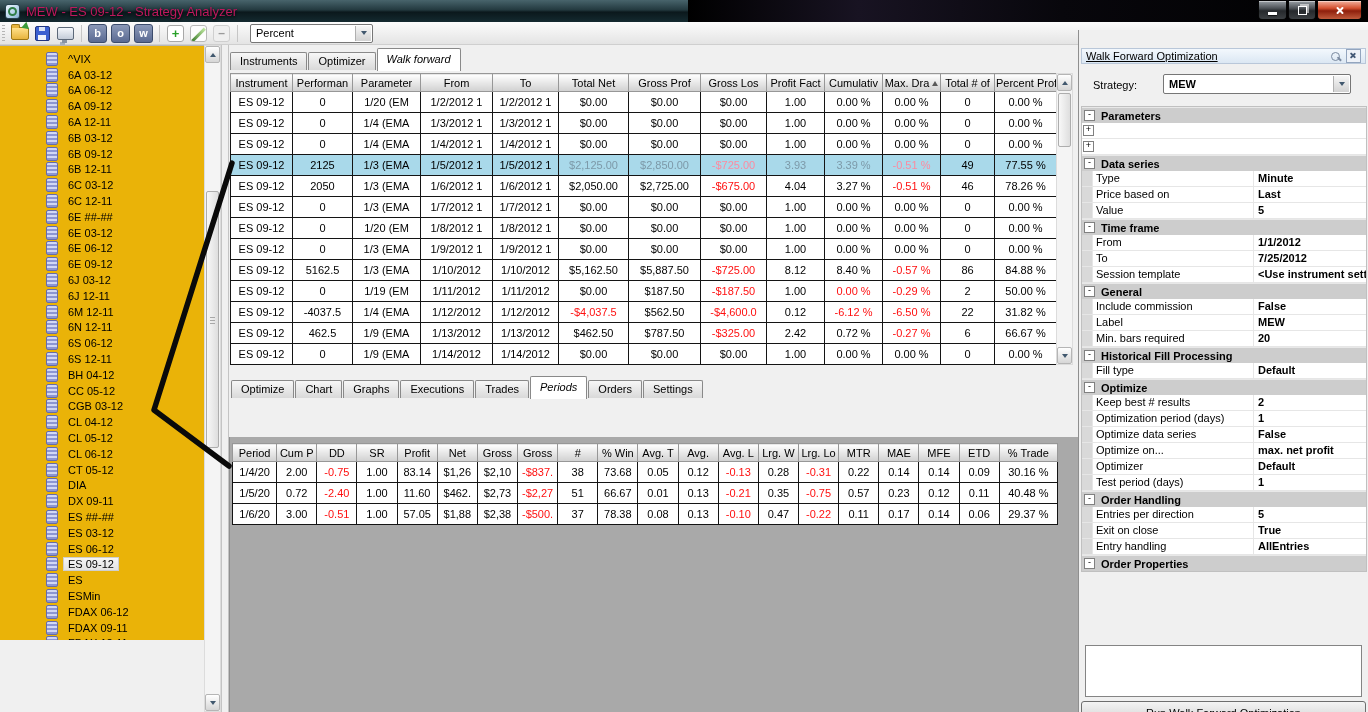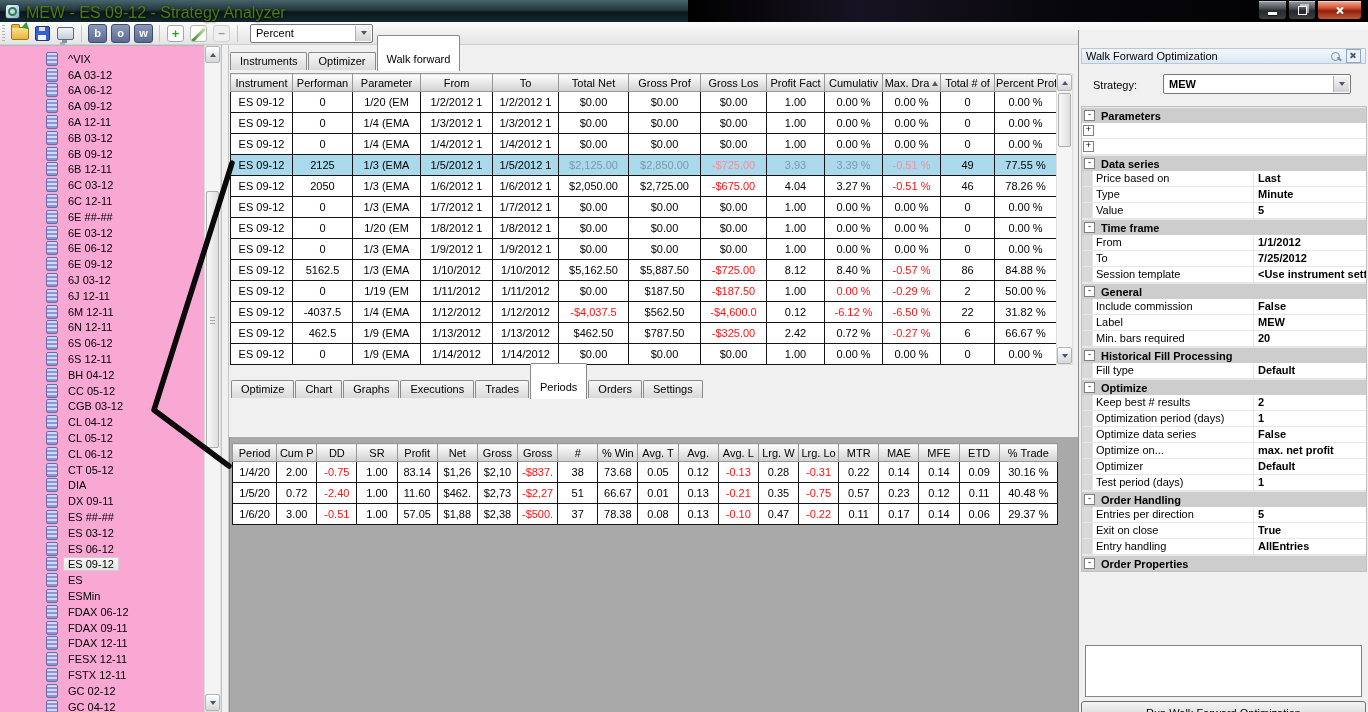--- a/index.html
+++ b/index.html
@@ -7,21 +7,21 @@
        font-family:"Liberation Sans",sans-serif;font-size:11px;color:#000;}
 
   
   .titlebar{position:absolute;left:0;top:0;width:1368px;height:22px;
     background:linear-gradient(180deg,#48646c 0%,#23393f 45%,#0b181c 55%,#142a30 100%);}
   .titleblack{position:absolute;left:688px;top:0;width:680px;height:29px;
     background:linear-gradient(90deg,#000 0%,#181322 25%,#08070c 55%,#000 100%);}
   .appicon{position:absolute;left:5px;top:4px;width:13px;height:13px;border-radius:3px;z-index:31;
     background:linear-gradient(135deg,#eef6ff 0%,#b9d5ea 55%,#86b0d2 100%);border:1px solid #27424e;}
   .appicon::after{content:'';position:absolute;left:2px;top:2px;width:5px;height:5px;border:2px solid #2e7d46;border-radius:50%;}
-  .apptitle{position:absolute;left:26px;top:4px;font-size:16px;color:#4d7c0f;text-shadow:0 1px 3px #000;z-index:31;white-space:nowrap;}
+  .apptitle{position:absolute;left:26px;top:4px;font-size:13px;color:#be185d;text-shadow:0 1px 3px #000;z-index:31;white-space:nowrap;}
   .winbtns{position:absolute;left:1258px;top:1px;height:20px;display:flex;z-index:32;}
   .wbtn{height:19px;margin-right:1px;border:1px solid #060606;border-top:none;border-radius:0 0 4px 4px;
     background:linear-gradient(180deg,#9aa0a6 0%,#4d5257 40%,#26292c 55%,#3c4043 100%);
     box-shadow:inset 0 1px 0 rgba(255,255,255,.45);display:flex;align-items:center;justify-content:center;box-sizing:border-box;}
   .wbtn.min{width:29px}.wbtn.rest{width:28px}
   .wbtn.close{width:45px;background:linear-gradient(180deg,#f2b19e 0%,#d4502f 40%,#8e1f0c 55%,#c05a3b 100%);}
   .g-min{width:9px;height:3px;background:#fff;margin-top:7px;box-shadow:0 1px 1px rgba(0,0,0,.7);}
   .g-rest{width:7px;height:7px;border:1px solid #fff;box-shadow:2px -2px 0 rgba(255,255,255,.55);}
   .g-x{position:relative;width:11px;height:11px;}
   .g-x::before,.g-x::after{content:'';position:absolute;left:5px;top:1px;width:2px;height:9px;background:#fff;border-radius:1px;}
@@ -59,21 +59,21 @@
   .combo{position:relative;background:#fff;border:1px solid #767676;border-radius:2px;
     display:flex;align-items:center;padding-left:5px;box-sizing:border-box;white-space:nowrap;overflow:hidden;}
   .combo .arrowbox{position:absolute;right:1px;top:1px;bottom:1px;width:15px;
     background:linear-gradient(#f6f6f6,#d2d2d2);border-left:1px solid #b0b0b0;
     display:flex;align-items:center;justify-content:center;}
   .tri-down{width:0;height:0;border-left:3.5px solid transparent;border-right:3.5px solid transparent;border-top:4px solid #41586e;}
   .tri-up{width:0;height:0;border-left:3.5px solid transparent;border-right:3.5px solid transparent;border-bottom:4px solid #41586e;}
   .view-combo{width:123px;height:19px;margin-left:8px;}
 
   
-  #tree{position:absolute;left:0;top:45px;width:204px;height:667px;background:#f9a8d4;
+  #tree{position:absolute;left:0;top:45px;width:204px;height:595px;background:#eab308;
     border-top:1px solid #b6b6b6;overflow:hidden;box-sizing:border-box;padding-top:5px;}
   .titem{display:flex;align-items:center;height:15.8px;padding-left:46px;white-space:nowrap;}
   .titem .tlabel{padding:0 4px;}
   .titem.tsel .tlabel{background:linear-gradient(#f6f6f6,#e3e3e3);outline:1px solid #cfcfcf;}
   .dbicon{flex:none;width:10px;height:12px;margin-right:6px;border:1px solid #666cab;border-radius:2px;
     background:repeating-linear-gradient(180deg,#d2d7f4 0 2px,#8d96d3 2px 4px);}
 
   
   .vscroll{position:absolute;background:#f4f4f4;border:1px solid #dcdcdc;box-sizing:border-box;}
   .sb-btn{position:absolute;left:0;width:100%;height:17px;box-sizing:border-box;
@@ -83,21 +83,21 @@
     border:1px solid #adadad;border-radius:2px;}
   .sb-grip{position:absolute;left:3px;right:3px;top:50%;height:7px;margin-top:-3px;
     background:repeating-linear-gradient(180deg,#a8a8a8 0 1px,transparent 1px 3px);}
   .vsplit{position:absolute;left:221px;top:45px;width:8px;height:667px;background:#f0f0f0;
     border-left:1px solid #c4c4c4;border-right:1px solid #c4c4c4;box-sizing:border-box;}
 
   
   .tabrow{position:absolute;display:flex;align-items:flex-end;height:22px;z-index:3;}
   .tab{margin-right:1px;background:linear-gradient(#f7f7f7,#d9d9d9);border:1px solid #898989;border-bottom:none;
     border-radius:2px 2px 0 0;padding:2px 9px 1px;height:14px;line-height:13px;white-space:nowrap;}
-  .tab.active{background:#fff;height:17px;padding-top:17px;margin-bottom:-1px;z-index:4;}
+  .tab.active{background:#fff;height:17px;padding-top:4px;margin-bottom:-1px;z-index:4;font-style:italic;}
 
   
   .tblwrap{position:absolute;}
   table.tbl{width:100%;border-collapse:collapse;table-layout:fixed;background:#fff;border:1px solid #3c3c3c;}
   .tbl th{height:17px;background:linear-gradient(#ffffff,#d0d0d0);border:1px solid #979797;
     font-weight:normal;overflow:hidden;white-space:nowrap;padding:0 1px;}
   .tbl td{height:20px;border:1px solid #141414;text-align:center;overflow:hidden;white-space:nowrap;padding:0 1px;background:#fff;}
   .tbl tr.sel td{background:#a9d9ea;}
   .tbl td.red{color:#fe1010;}
   .tbl tr.sel td.red{color:#fc8ba0;}
@@ -110,21 +110,21 @@
   .periodlabel{position:absolute;left:131px;top:12px;}
   .period-combo{position:absolute;left:202px;top:8px;width:113px;height:20px;}
   .grayarea{position:absolute;left:229px;top:437px;width:849px;height:275px;background:#a9a9a9;border-left:1px solid #8f8f8f;box-sizing:border-box;}
   .note{position:absolute;left:233px;top:531px;width:842px;font-weight:bold;font-size:11.5px;z-index:2;}
 
   
   #rpanel{position:absolute;left:1078px;top:30px;width:290px;height:682px;background:#f0f0f0;
     border-left:1px solid #8f8f8f;box-sizing:border-box;}
   .rp-header{position:absolute;left:2px;top:18px;width:285px;height:16px;box-sizing:border-box;
     background:linear-gradient(#f3f8fd,#dbe7f3);border:1px solid #b9c7d9;display:flex;align-items:center;padding:0 4px;}
-  .rp-title{flex:1;white-space:nowrap;overflow:hidden;}
+  .rp-title{flex:1;white-space:nowrap;overflow:hidden;text-decoration:underline;}
   .pin{flex:none;width:7px;height:7px;border:1.5px solid #7a8aa0;border-radius:50%;position:relative;margin-right:6px;}
   .pin::after{content:'';position:absolute;left:5px;top:5px;width:5px;height:1.5px;background:#7a8aa0;transform:rotate(45deg);}
   .rp-x{flex:none;width:13px;height:12px;border:1px solid #93a5be;background:#eef2f8;
     display:flex;align-items:center;justify-content:center;}
   .rp-strat-label{position:absolute;left:14px;top:49px;}
   .strat-combo{position:absolute;left:84px;top:44px;width:188px;height:20px;font-weight:bold;}
   #pgrid{position:absolute;left:2px;top:76px;width:286px;border:1px solid #c0c0c0;box-sizing:border-box;background:#fff;}
   .pg-cat{height:16px;background:#cdcdcd;display:flex;align-items:center;border-top:1px solid #e8e8e8;box-sizing:border-box;}
   .pg-cat-name{font-weight:bold;padding-left:2px;}
   .pg-box{flex:none;width:9px;height:9px;margin:0 4px 0 2px;border:1px solid #808080;background:#fff;
@@ -791,27 +791,27 @@
         </div>
         <div class="pg-row pg-plusrow">
           <span class="pg-box">+</span>
         </div>
         <div class="pg-cat">
           <span class="pg-box">-</span>
           <span class="pg-cat-name">Data series</span>
         </div>
         <div class="pg-row">
           <span class="pg-gutter"></span>
+          <span class="pg-lbl">Type</span>
+          <span class="pg-val">Minute</span>
+        </div>
+        <div class="pg-row">
+          <span class="pg-gutter"></span>
           <span class="pg-lbl">Price based on</span>
           <span class="pg-val">Last</span>
-        </div>
-        <div class="pg-row">
-          <span class="pg-gutter"></span>
-          <span class="pg-lbl">Type</span>
-          <span class="pg-val">Minute</span>
         </div>
         <div class="pg-row">
           <span class="pg-gutter"></span>
           <span class="pg-lbl">Value</span>
           <span class="pg-val">5</span>
         </div>
         <div class="pg-cat">
           <span class="pg-box">-</span>
           <span class="pg-cat-name">Time frame</span>
         </div>

